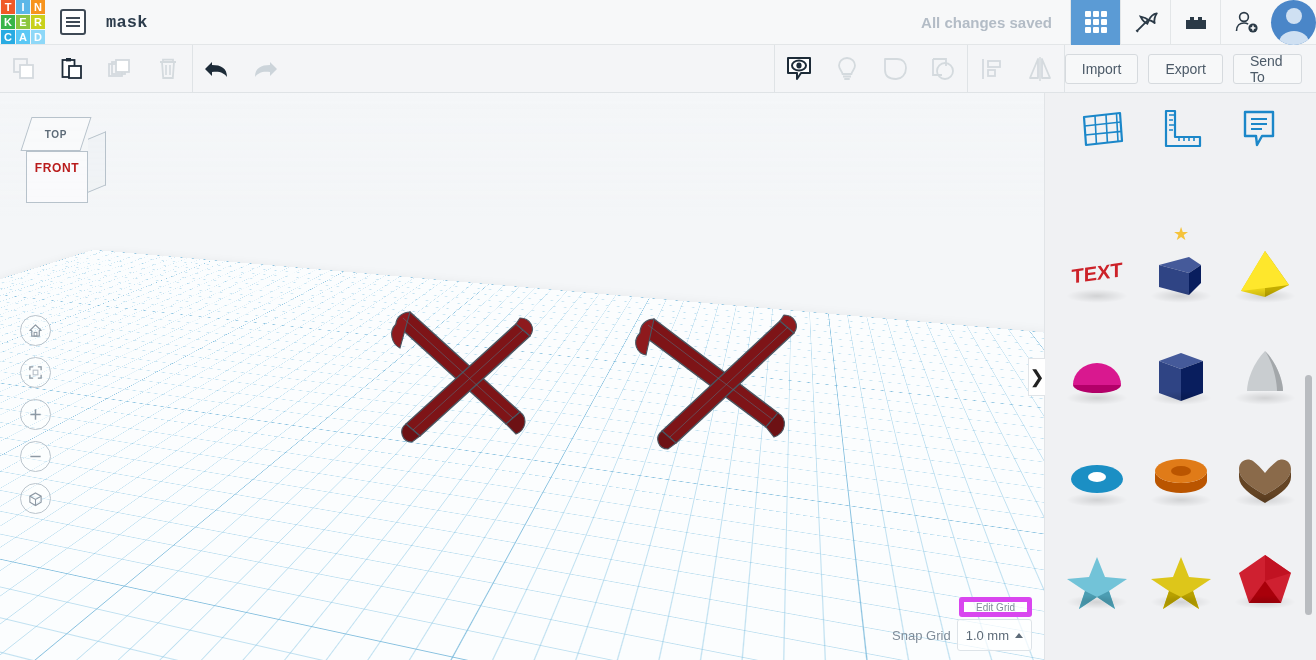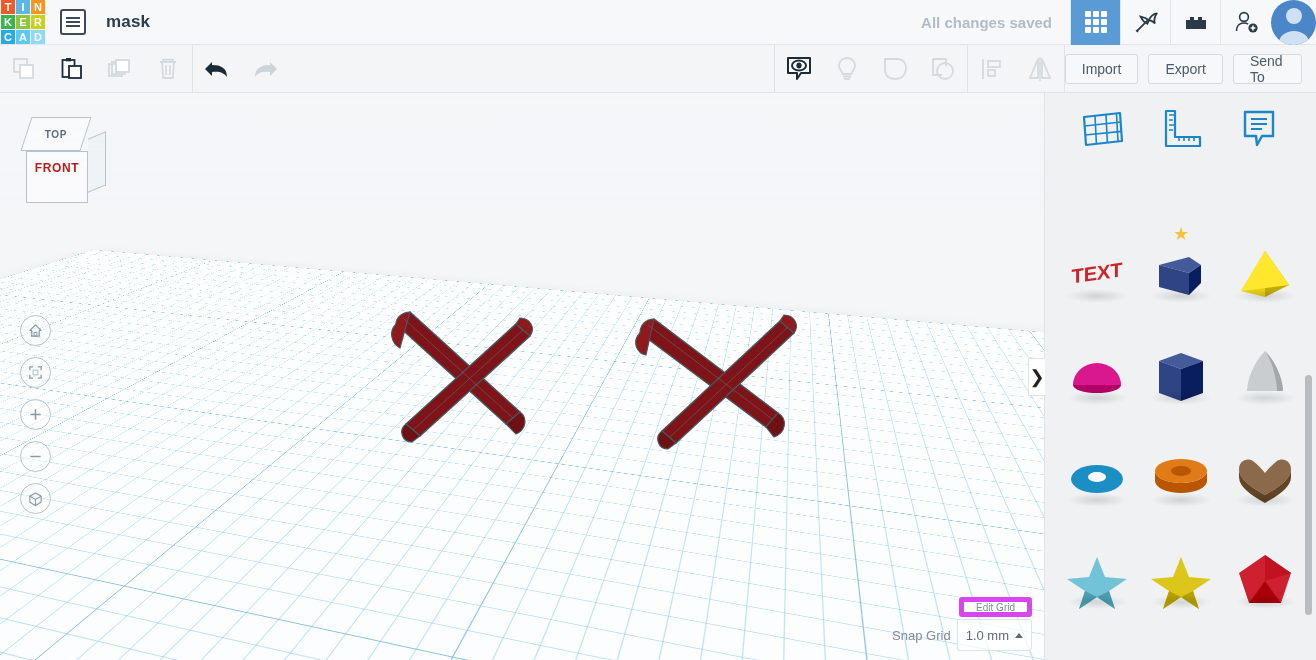--- a/index.html
+++ b/index.html
@@ -44,20 +44,21 @@
   }
   .doc-icon .lines { width: 14px; }
   .doc-icon .lines i {
     display: block; height: 2px; background: #3f4a56; margin: 2px 0;
   }
   .doc-icon .lines i:nth-child(odd){ width: 14px; }
   .title {
     margin-left: 20px;
     font-size: 17px; color: #2c3c4c; font-weight: bold;
     letter-spacing: .2px;
+    font-family: Liberation Mono, monospace;
   }
   .header-right {
     margin-left: auto; display: flex; align-items: center; height: 45px;
   }
   .saved-text {
     font-size: 15px; color: #b3bcc6; margin-right: 18px; font-weight: bold;
   }
   .hbtn {
     width: 50px; height: 45px;
     display: flex; align-items: center; justify-content: center;

